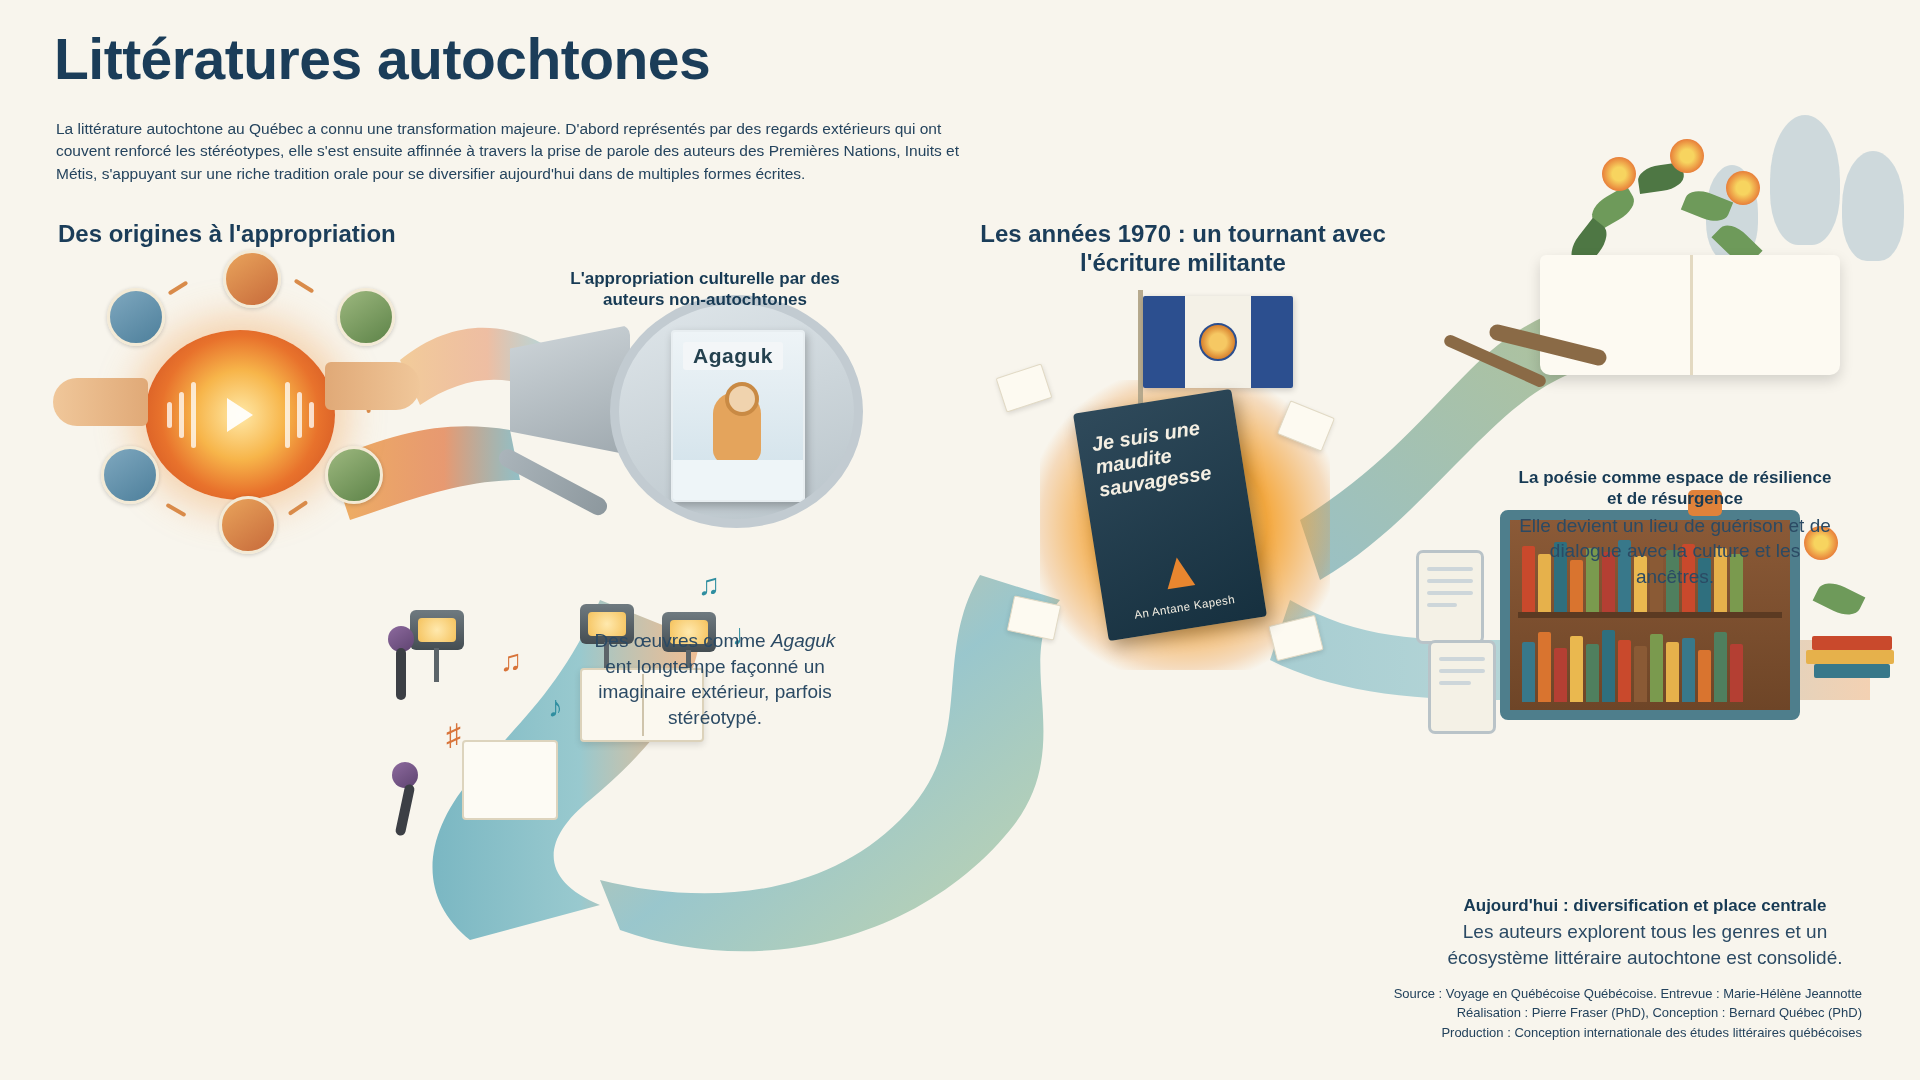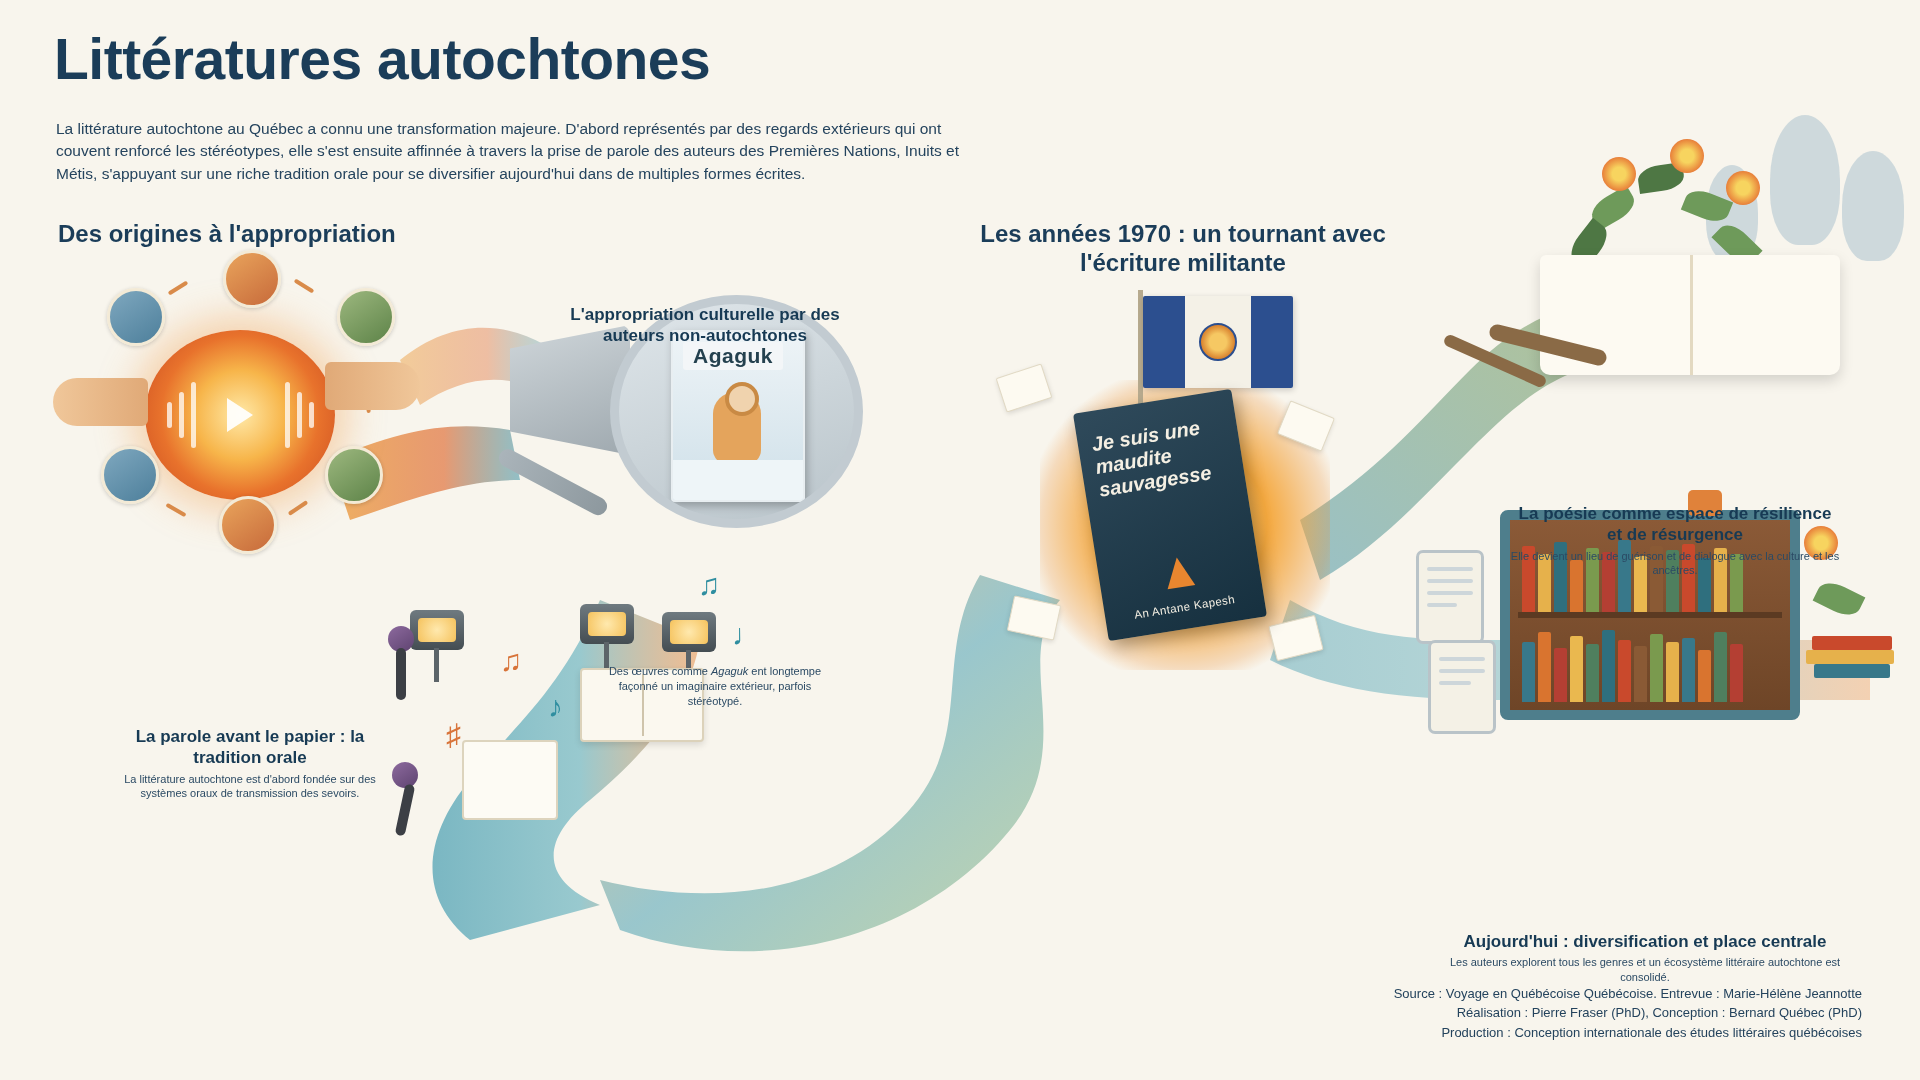--- a/index.html
+++ b/index.html
@@ -54,28 +54,27 @@
   #sec2 { left: 968px; top: 220px; width: 430px; text-align: center; }
 
   
   .cap-title {
     font-weight: bold;
     font-size: 17px;
     color: #173a54;
     line-height: 1.25;
   }
   .cap-body {
-    font-size: 11px;
+    font-size: 19px;
     color: #2b4a64;
     line-height: 1.35;
     margin-top: 3px;
   }
   .cap {
     position: absolute;
-    margin-top: 36px;
   }
   .center { text-align: center; }
 
   #cap-approp { left: 555px; top: 268px; width: 300px; }
   #cap-approp .cap-title { font-size: 17px; }
   #cap-approp-body { left: 590px; top: 625px; width: 250px; }
   #cap-orale { left: 100px; top: 690px; width: 300px; }
   #cap-oralite { left: 600px; top: 955px; width: 330px; }
   #cap-1970 { left: 1065px; top: 755px; width: 230px; }
   #cap-poesie { left: 1510px; top: 467px; width: 330px; }
@@ -636,24 +635,20 @@
   <div class="cap center" id="cap-approp">
     <div class="cap-title">L'appropriation culturelle par des auteurs non-autochtones</div>
   </div>
 
   <div class="cap center" id="cap-approp-body">
     <div class="cap-body">
       <span>Des œuvres comme </span><span class="small-italic">Agaguk</span><span> ent longtempe façonné un imaginaire extérieur, parfois stéréotypé.</span>
     </div>
   </div>
 
-  <div class="cap center" id="cap-orale">
-    <div class="cap-title">La parole avant le papier : la tradition orale</div>
-    <div class="cap-body">La littérature autochtone est d'abord fondée sur des systèmes oraux de transmission des sevoirs.</div>
-  </div>
 
 
 
   <div class="cap center" id="cap-poesie">
     <div class="cap-title">La poésie comme espace de résilience et de résurgence</div>
     <div class="cap-body">Elle devient un lieu de guérison et de dialogue avec la culture et les ancêtres.</div>
   </div>
 
   <div class="cap center" id="cap-today">
     <div class="cap-title">Aujourd'hui : diversification et place centrale</div>

